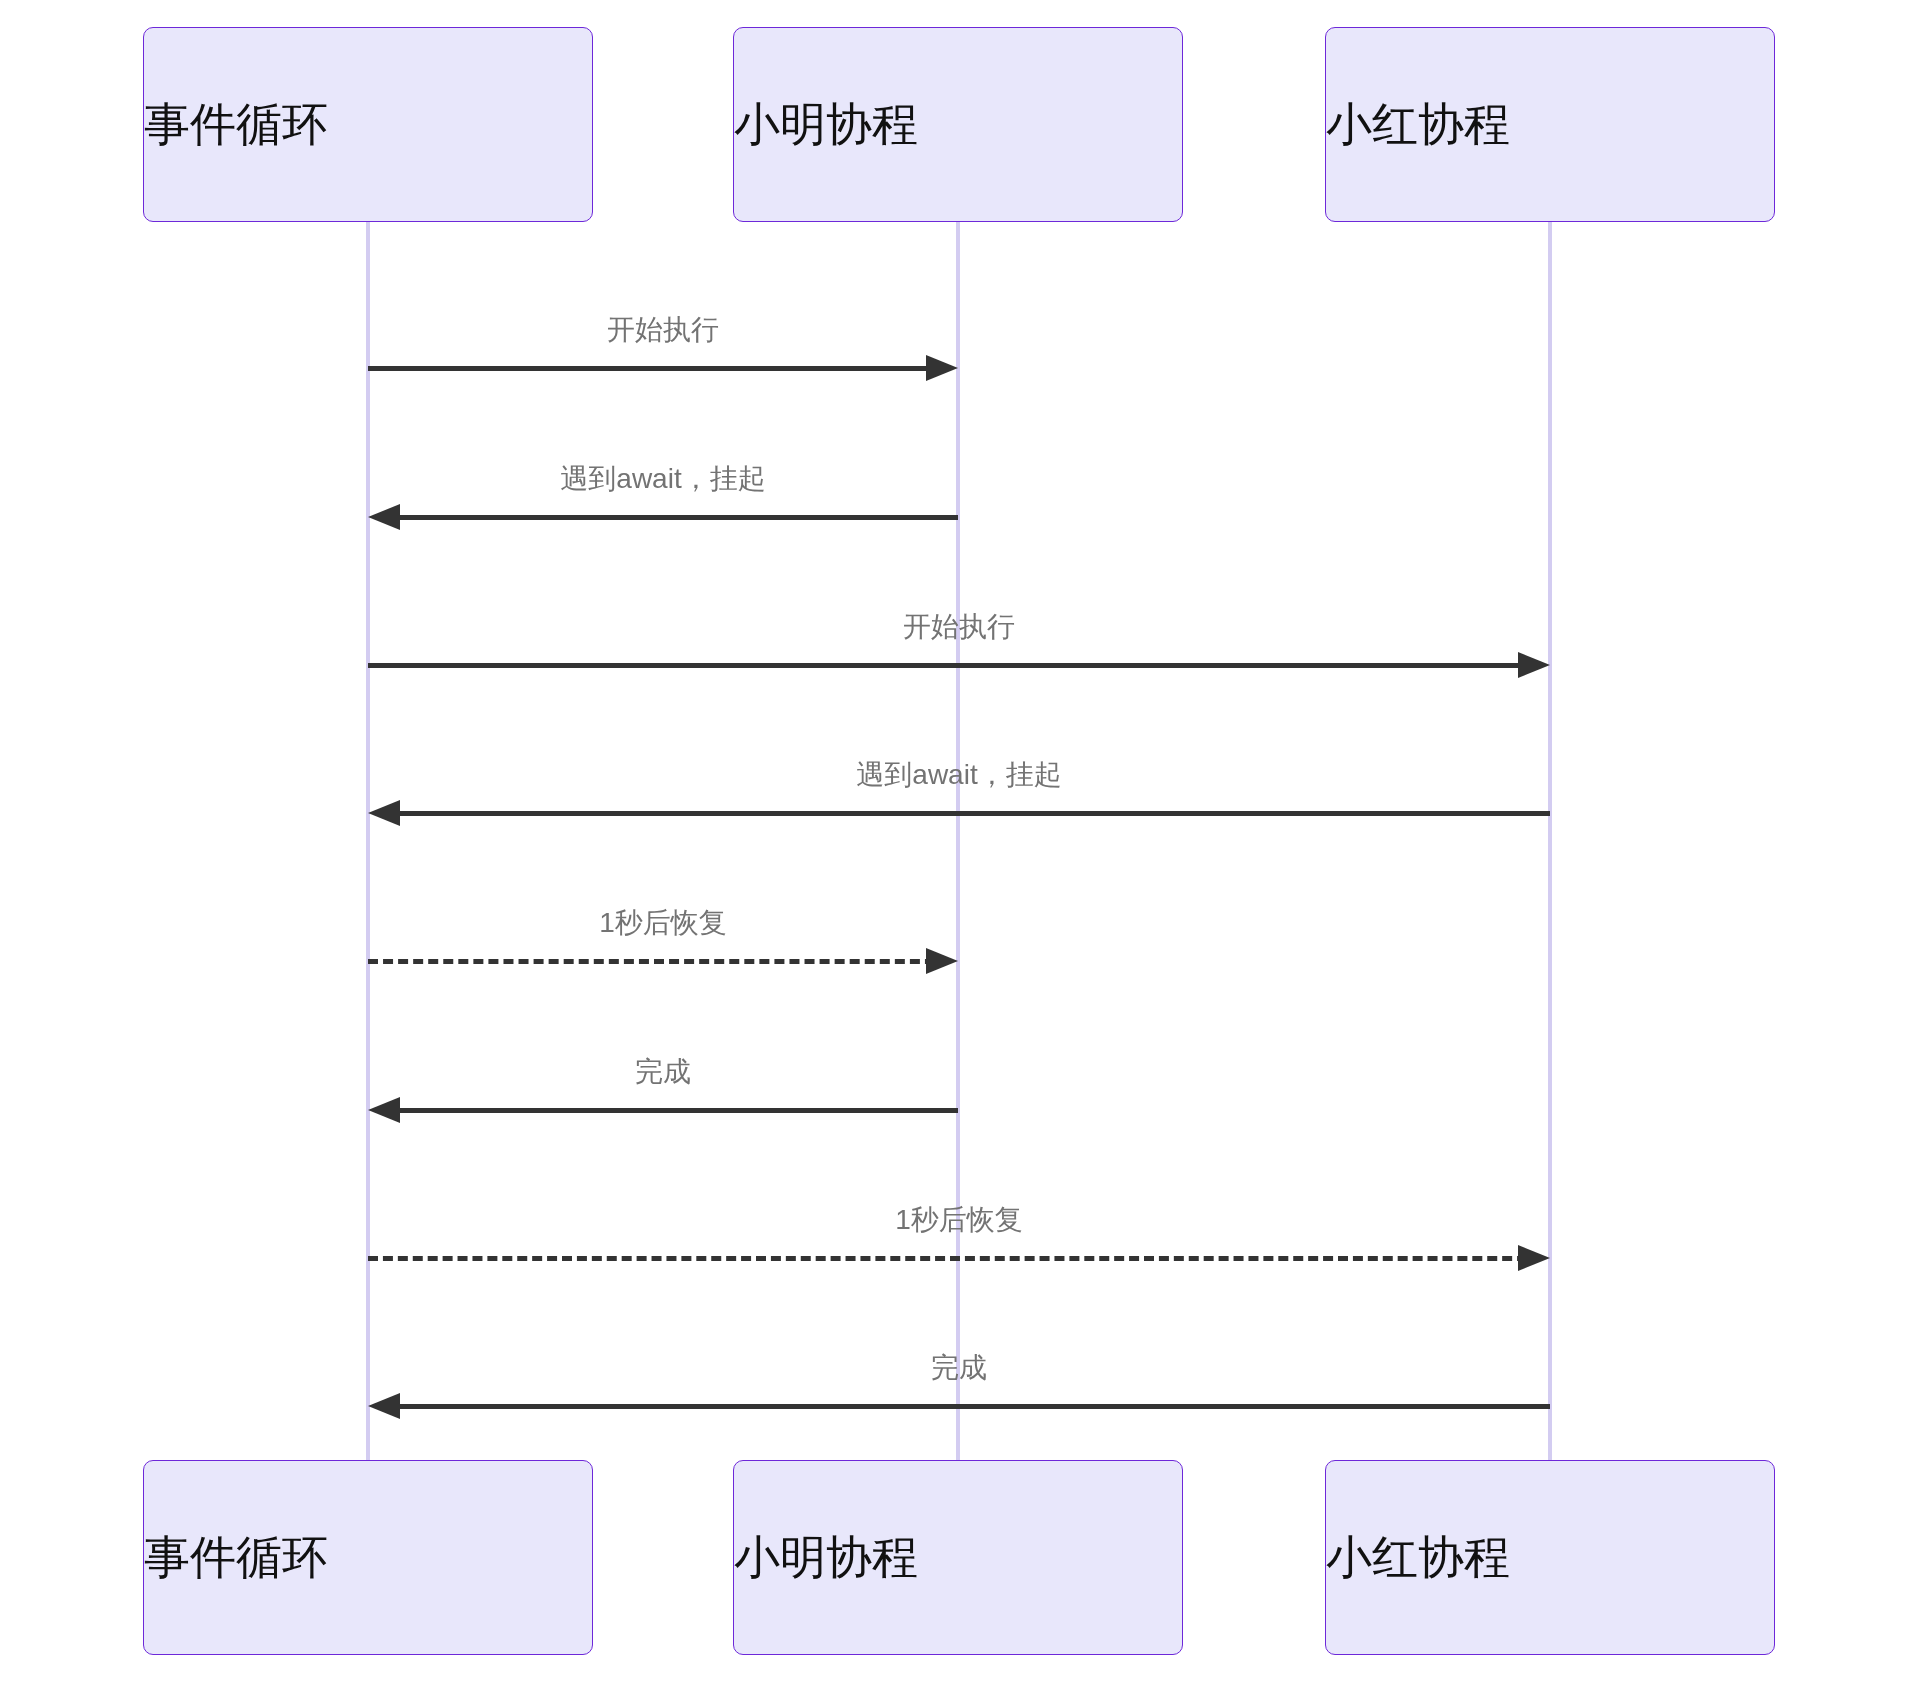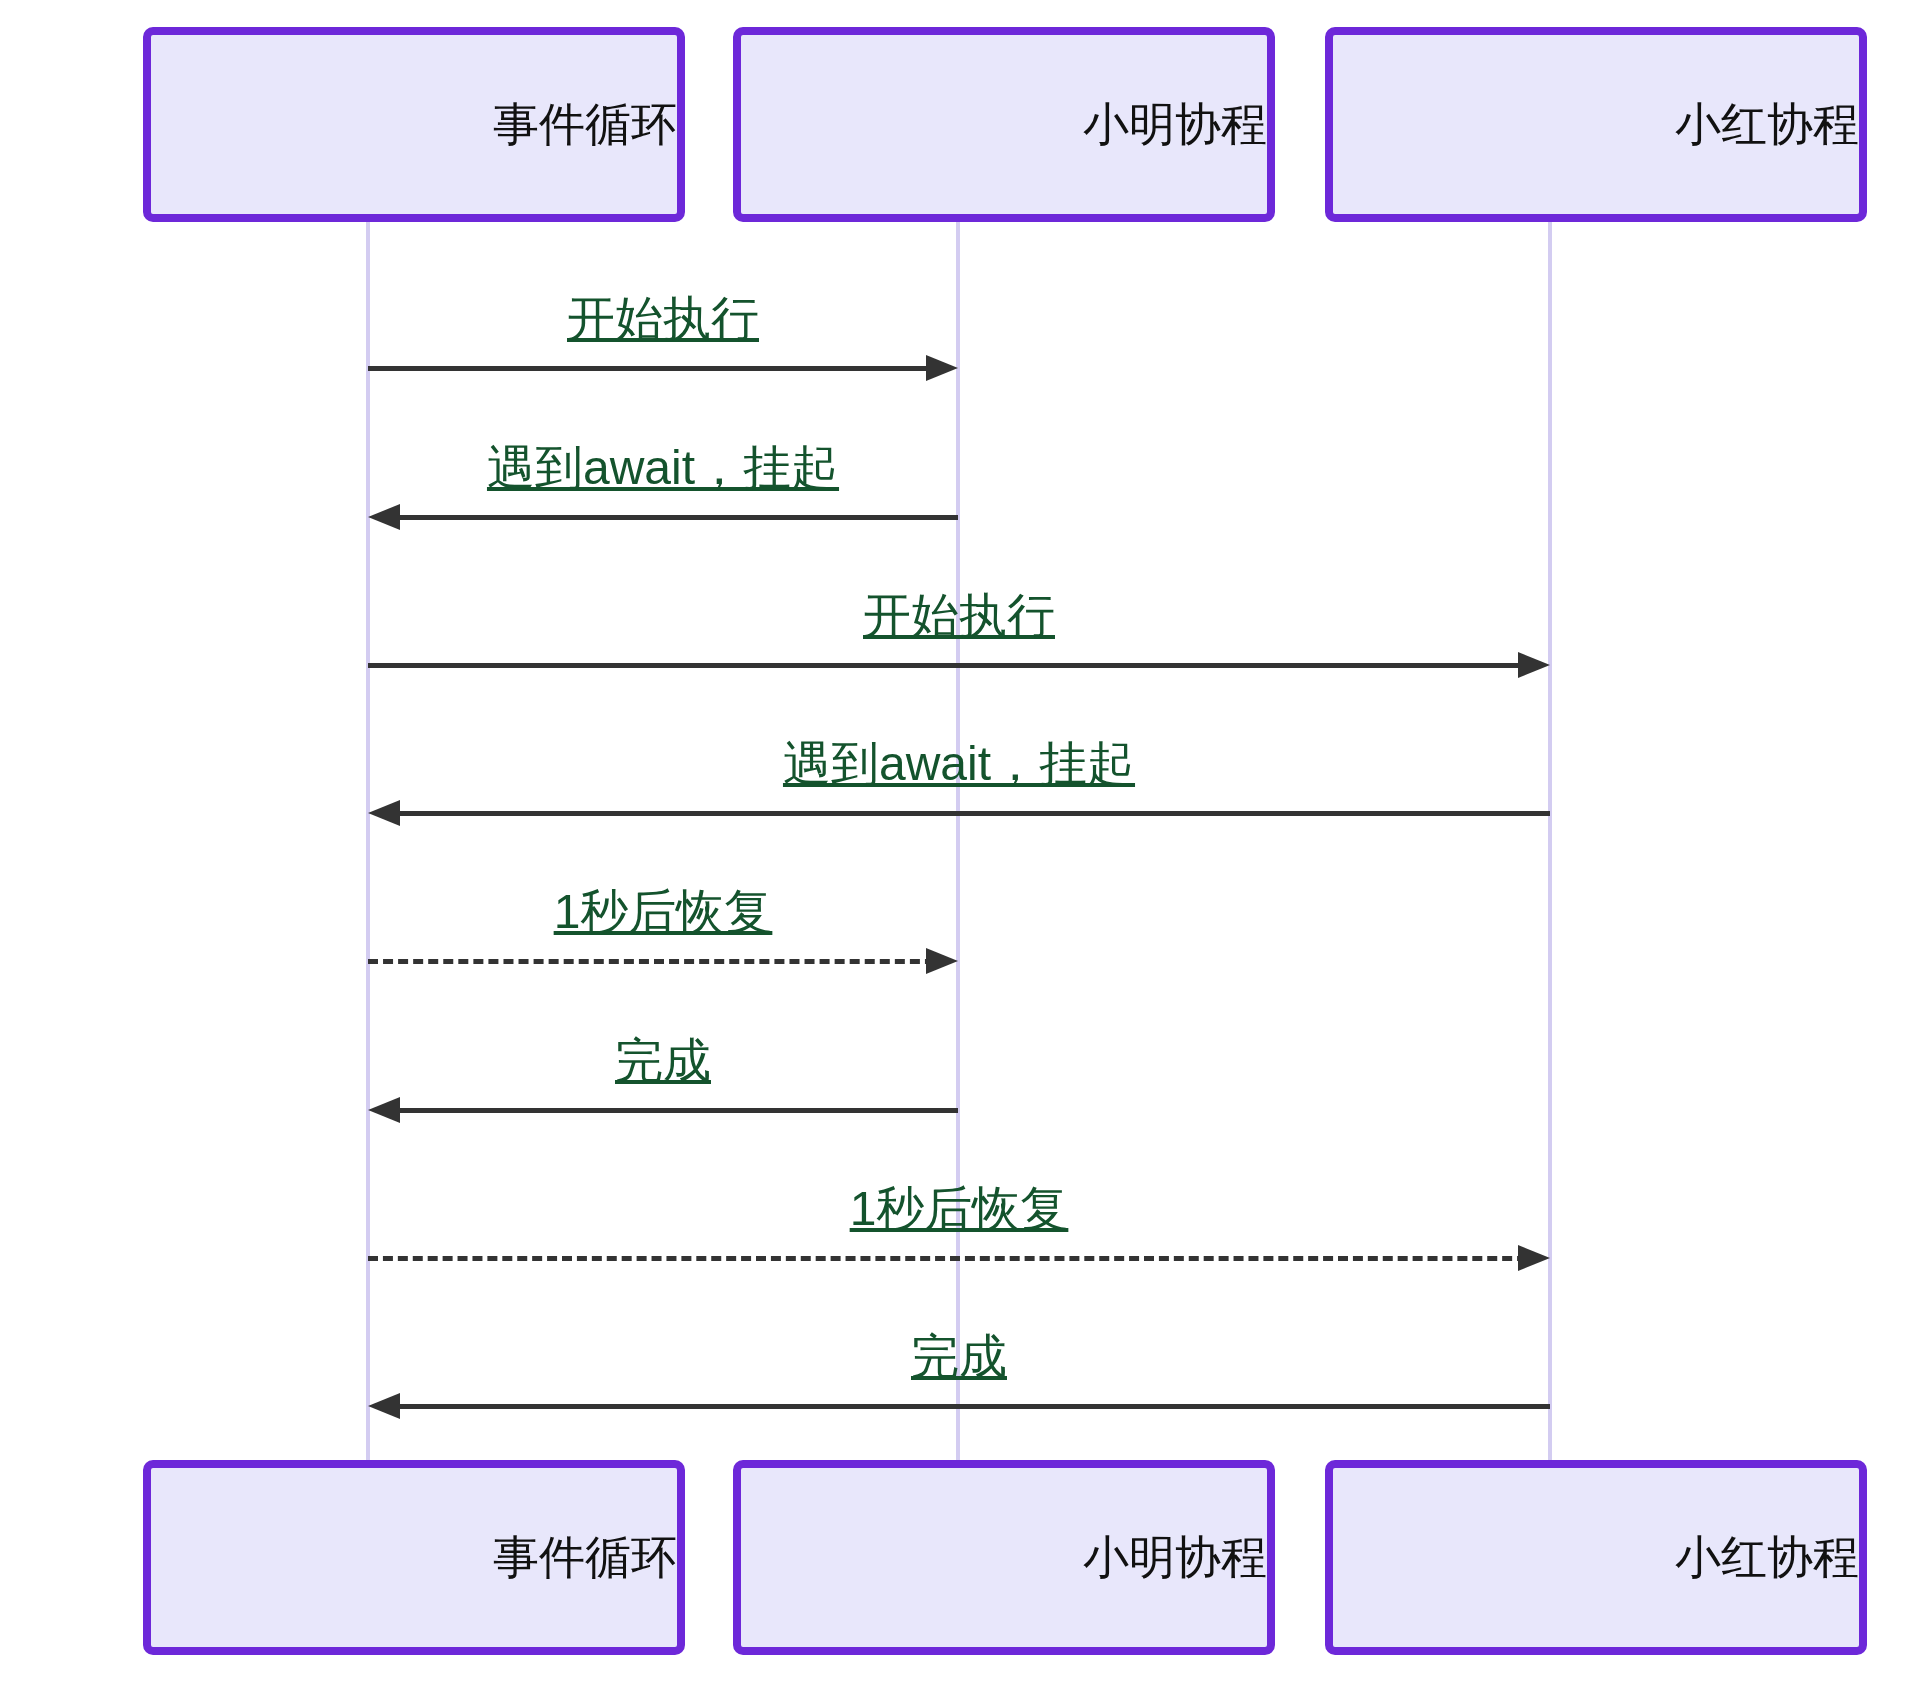--- a/index.html
+++ b/index.html
@@ -6,29 +6,29 @@
   #canvas {
     position: relative;
     width: 1920px;
     height: 1687px;
     background: #ffffff;
     font-family: "Liberation Sans", "DejaVu Sans", sans-serif;
     overflow: hidden;
   }
   .actor-box {
     position: absolute;
-    width: 542px;
+    width: 450px;
     height: 195px;
     background: #e8e7fb;
-    border: 8px solid #6d28d9;
+    border: 1px solid #6d28d9;
     border-radius: 10px;
     box-sizing: border-box;
     display: flex;
     align-items: center;
-    justify-content: flex-end;
+    justify-content: flex-start;
     font-size: 46px;
     color: #111111;
   }
   .lifeline {
     position: absolute;
     width: 4px;
     background: #d3ccf1;
   }
   .msg-line {
     position: absolute;
@@ -45,25 +45,24 @@
     width: 0;
     height: 0;
     border-top: 13px solid transparent;
     border-bottom: 13px solid transparent;
   }
   .arrowhead.right { border-left: 32px solid #333333; }
   .arrowhead.left  { border-right: 32px solid #333333; }
   .msg-label {
     position: absolute;
     transform: translateX(-50%);
-    font-size: 48px;
+    font-size: 28px;
     line-height: 1.15;
-    color: #14532d;
+    color: #737373;
     white-space: nowrap;
-    text-decoration: underline;
   }
 </style>
 </head>
 <body>
 
 <div id="canvas">
     <div class="lifeline" style="left: 366px; top: 222px; height: 1238px;"></div>
     <div class="lifeline" style="left: 956px; top: 222px; height: 1238px;"></div>
     <div class="lifeline" style="left: 1548px; top: 222px; height: 1238px;"></div>
     <div class="actor-box" style="left: 143px; top: 27px;">

